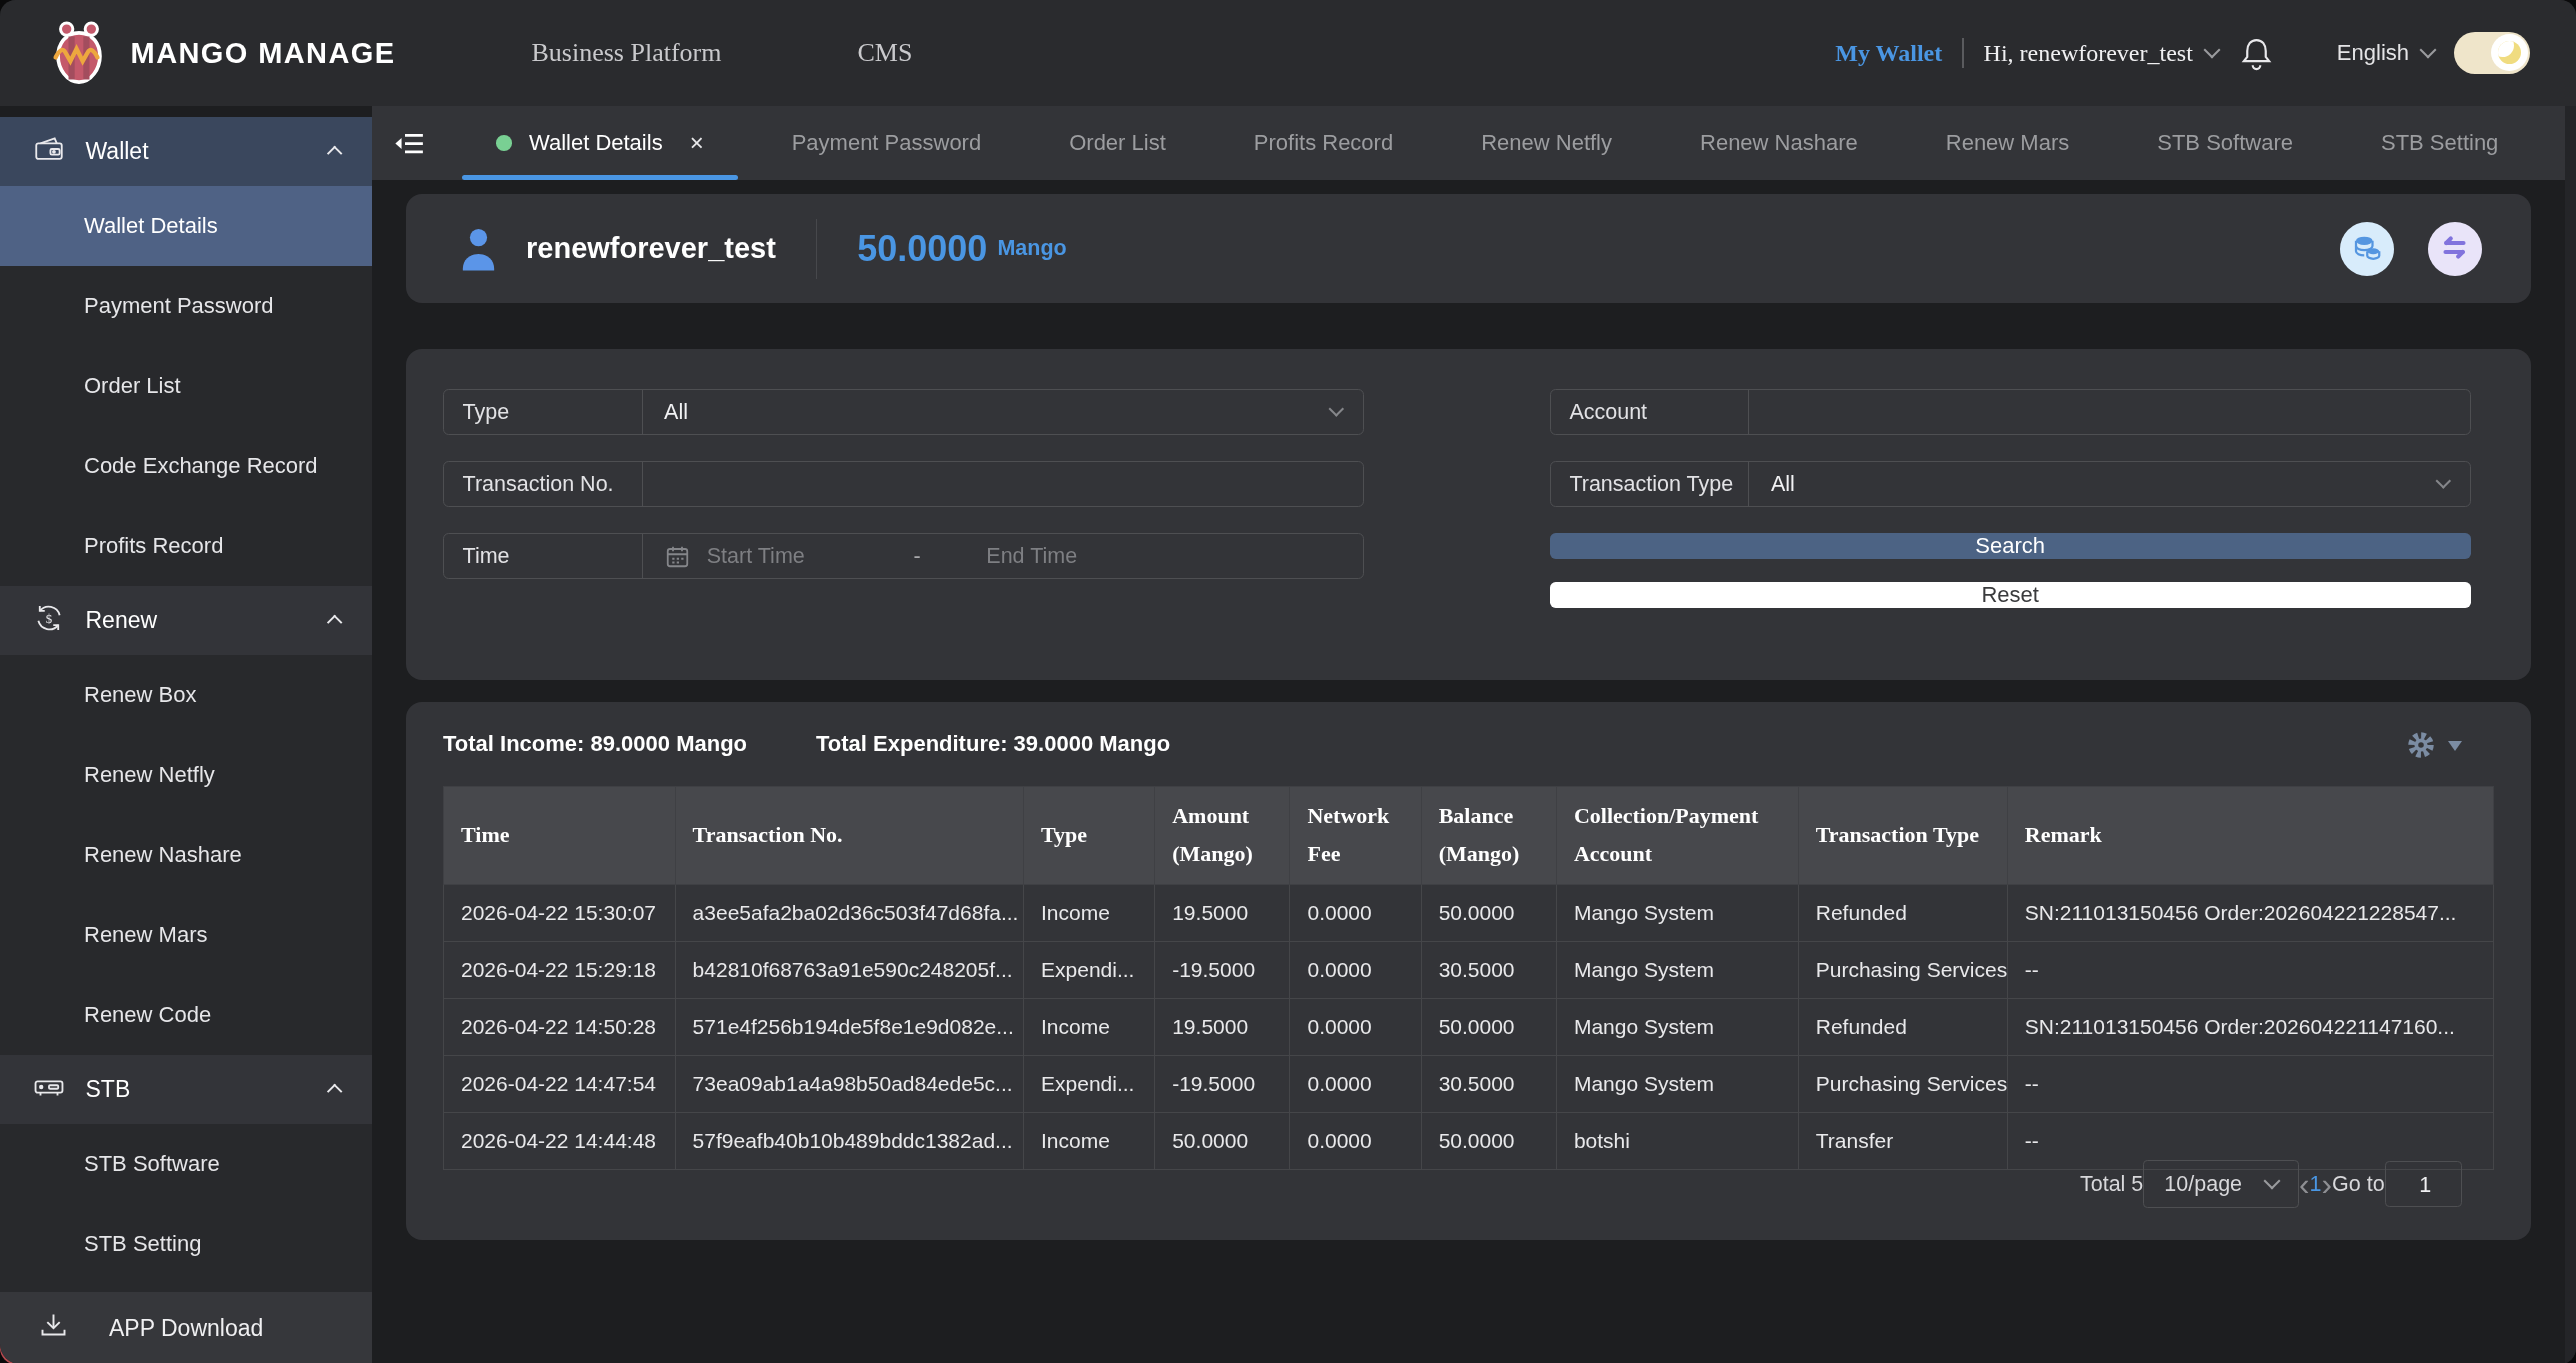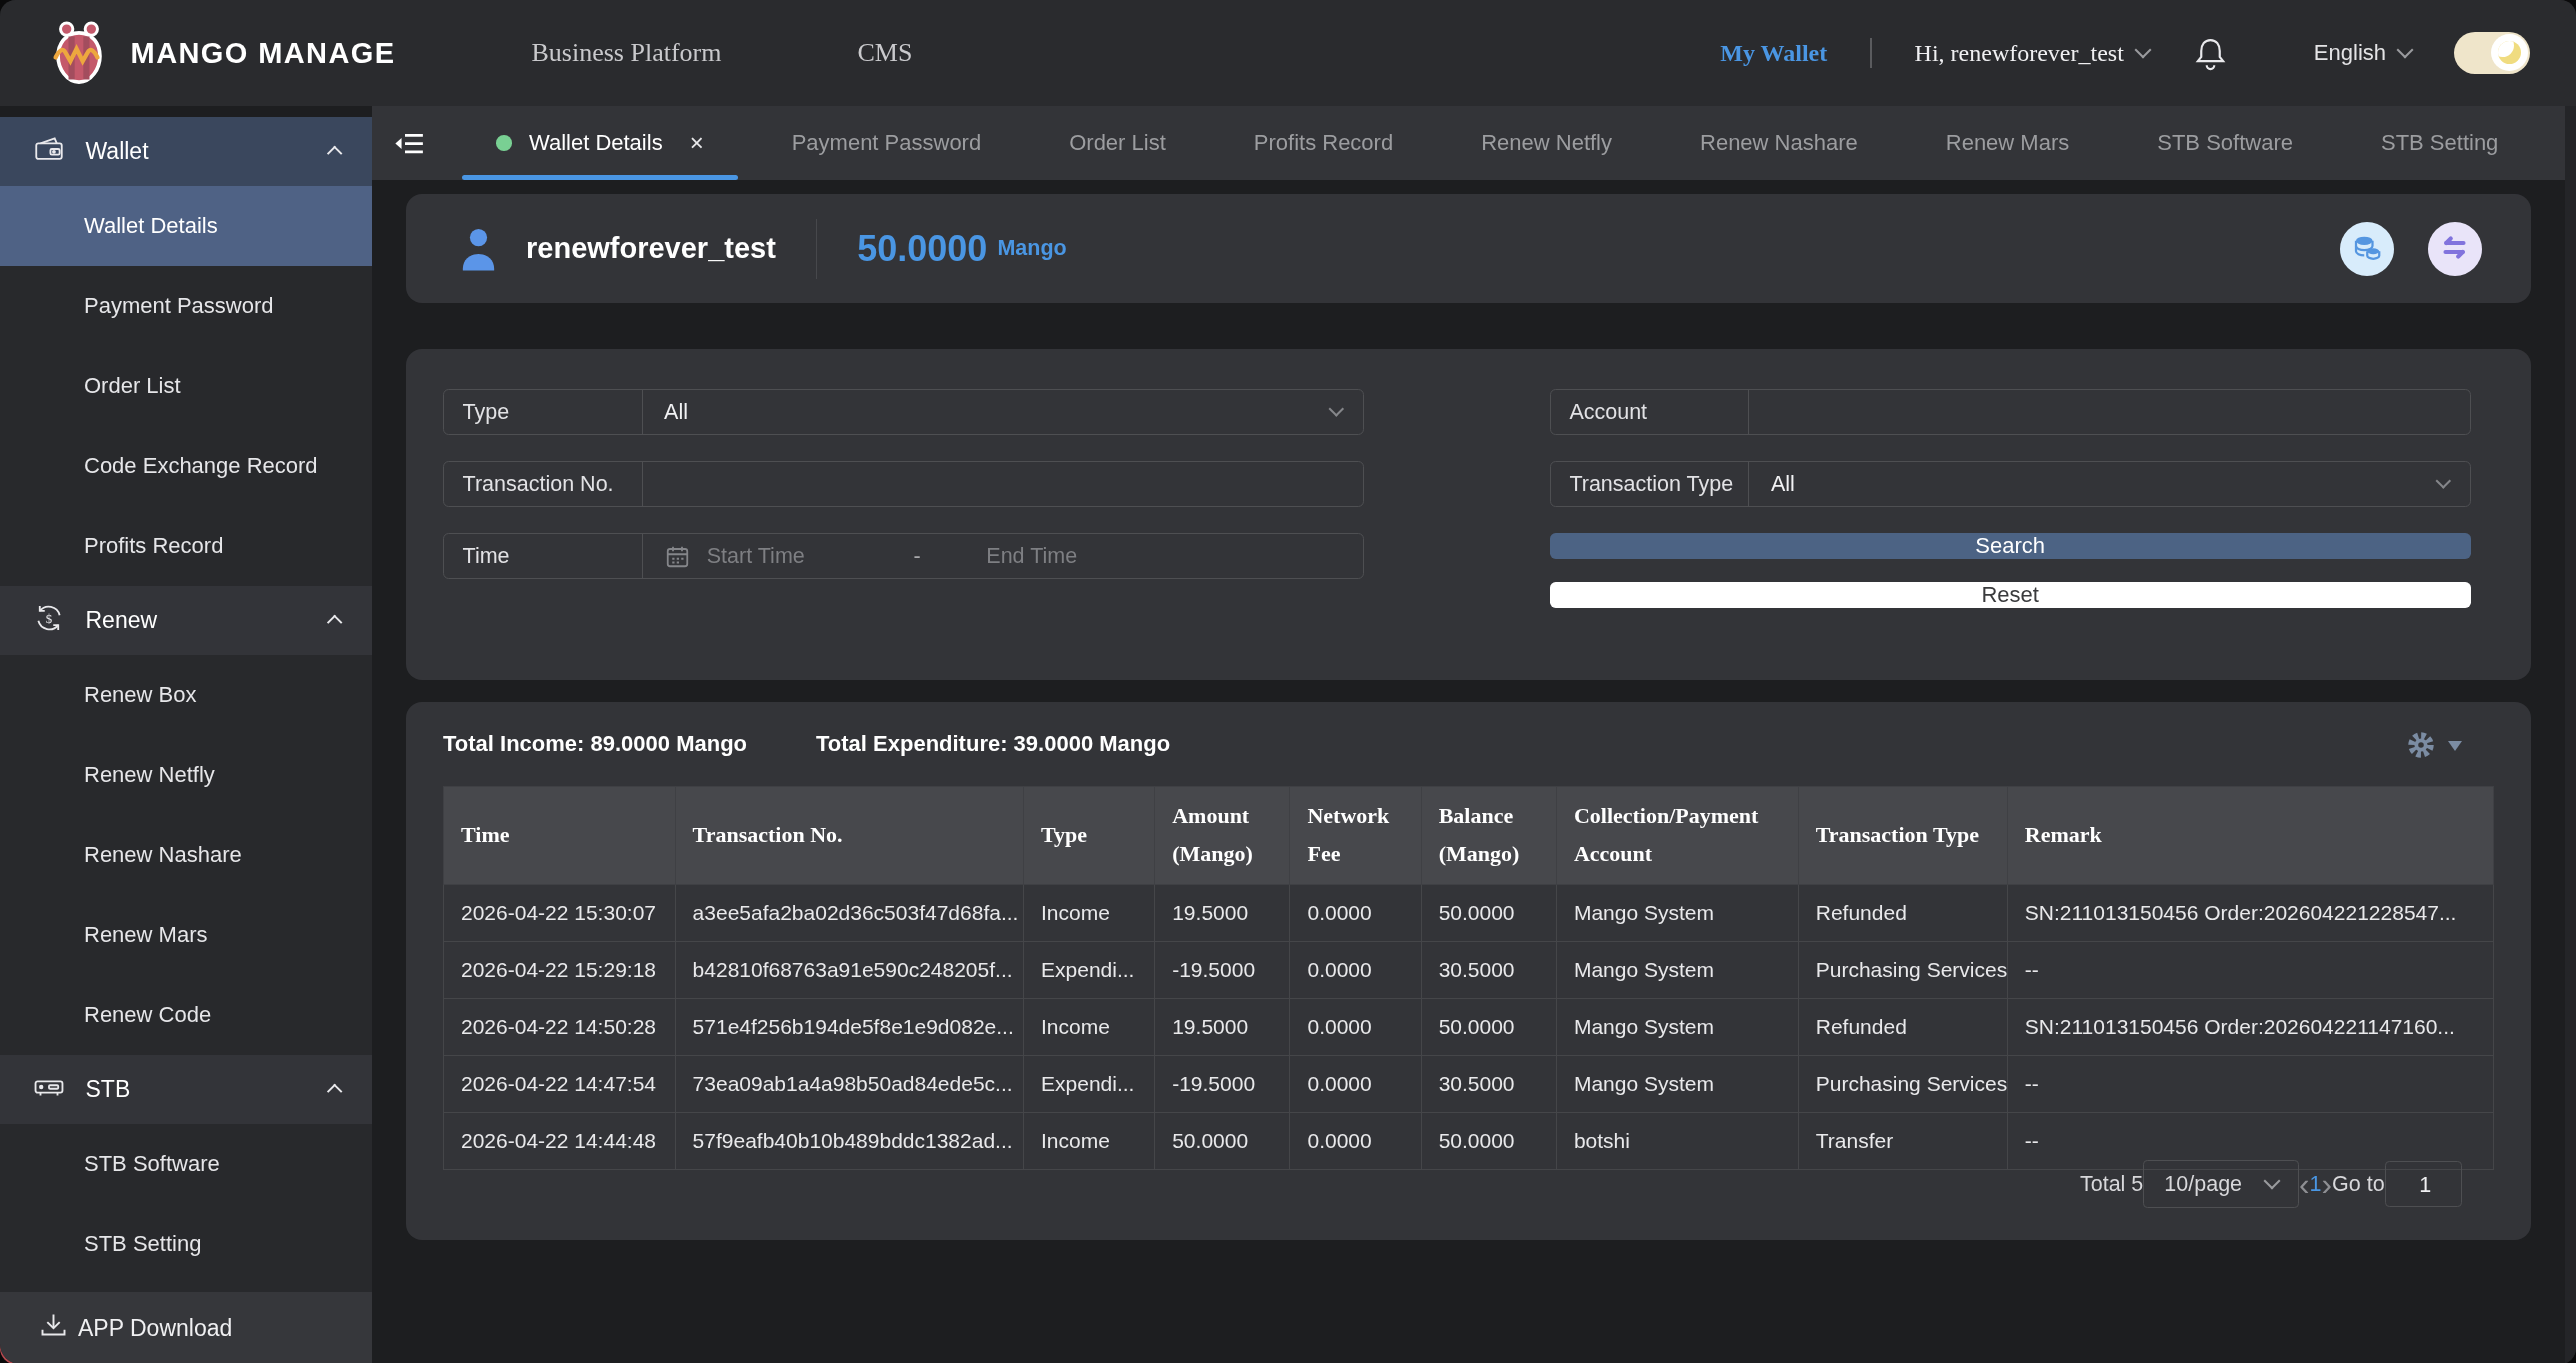--- a/index.html
+++ b/index.html
@@ -7,21 +7,21 @@
         overflow:hidden;font-family:"Liberation Sans",sans-serif;color:#f0f0f2;}
 
   
   .app-header{position:absolute;top:0;left:0;right:0;height:106px;background:#2a2b2e;
               display:flex;align-items:center;z-index:6;}
   .brand{display:flex;align-items:center;gap:18.6px;margin-left:46px;}
   .brand svg{width:66px;height:69px;}
   .brand-name{font-size:29px;font-weight:800;letter-spacing:1.4px;color:#fff;}
   .top-nav{display:flex;gap:136px;margin-left:136px;}
   .top-nav .nav-item{font-family:"Liberation Serif",serif;font-size:26px;color:#c9c9cc;cursor:pointer;}
-  .header-right{margin-left:auto;margin-right:46px;display:flex;align-items:center;gap:43px;}
+  .header-right{margin-left:auto;margin-right:46px;display:flex;align-items:center;gap:20px;}
   .my-wallet{font-family:"Liberation Serif",serif;font-weight:700;font-size:24px;color:var(--accent);}
   .hdr-divider{width:1.4px;height:30px;background:#5a5b5e;}
   .greeting{font-family:"Liberation Serif",serif;font-size:24px;color:#f0f0f2;display:flex;align-items:center;gap:13px;}
   .language{font-size:22px;color:#e4e4e6;display:flex;align-items:center;gap:13px;margin-left:42px;}
   .chev{display:inline-block;width:10px;height:10px;border-left:2.1px solid currentColor;border-top:2.1px solid currentColor;}
   .chev.down{transform:rotate(225deg);margin-top:-5.7px;}
   .chev.up{transform:rotate(45deg);margin-top:4.3px;}
   .chev.dim{color:#9a9b9e;}
   .bell{width:37px;height:37px;}
   .toggle{width:76px;height:42px;border-radius:21px;background:#efe5ca;position:relative;cursor:pointer;}
@@ -35,21 +35,21 @@
            border-bottom-left-radius:20px;overflow:hidden;margin-top:11px;}
   .red-corner{position:absolute;left:0;bottom:0;width:50px;height:64px;background:#b5494e;z-index:4;}
   .group-header{height:69px;display:flex;align-items:center;gap:20px;padding:0 31.5px;background:#333439;
                 font-size:23px;color:#fff;cursor:pointer;}
   .group-header.steel{background:var(--wallet-header);}
   .group-header svg{width:34px;height:34px;flex:0 0 auto;}
   .group-header .chev{margin-left:auto;color:#e9e9ec;width:9.3px;height:9.3px;}
   .menu-item{height:80px;display:flex;align-items:center;padding-left:84px;font-size:22px;color:#e6e6e9;cursor:pointer;}
   .menu-item.active{background:var(--selected);color:#fff;}
   .app-download{position:absolute;left:0;right:0;bottom:0;height:72px;background:#36373b;display:flex;
-                align-items:center;gap:8px;padding-left:37px;font-size:23px;color:#f0f0f2;cursor:pointer;
+                align-items:center;gap:39px;padding-left:37px;font-size:23px;color:#f0f0f2;cursor:pointer;
                 border-bottom-left-radius:20px;}
   .app-download svg{width:33px;height:33px;}
 
   
   .main{position:absolute;left:372px;top:106px;right:0;bottom:0;}
   .scroll-strip{position:absolute;right:0;top:0;width:11.4px;bottom:0;background:#242528;z-index:3;}
 
   .tabbar{height:74px;background:#333438;display:flex;align-items:center;padding-left:15.7px;}
   .collapse-btn{width:46px;height:46px;display:flex;align-items:center;justify-content:center;cursor:pointer;margin-right:18.6px;}
   .collapse-btn svg{width:33px;height:33px;}

